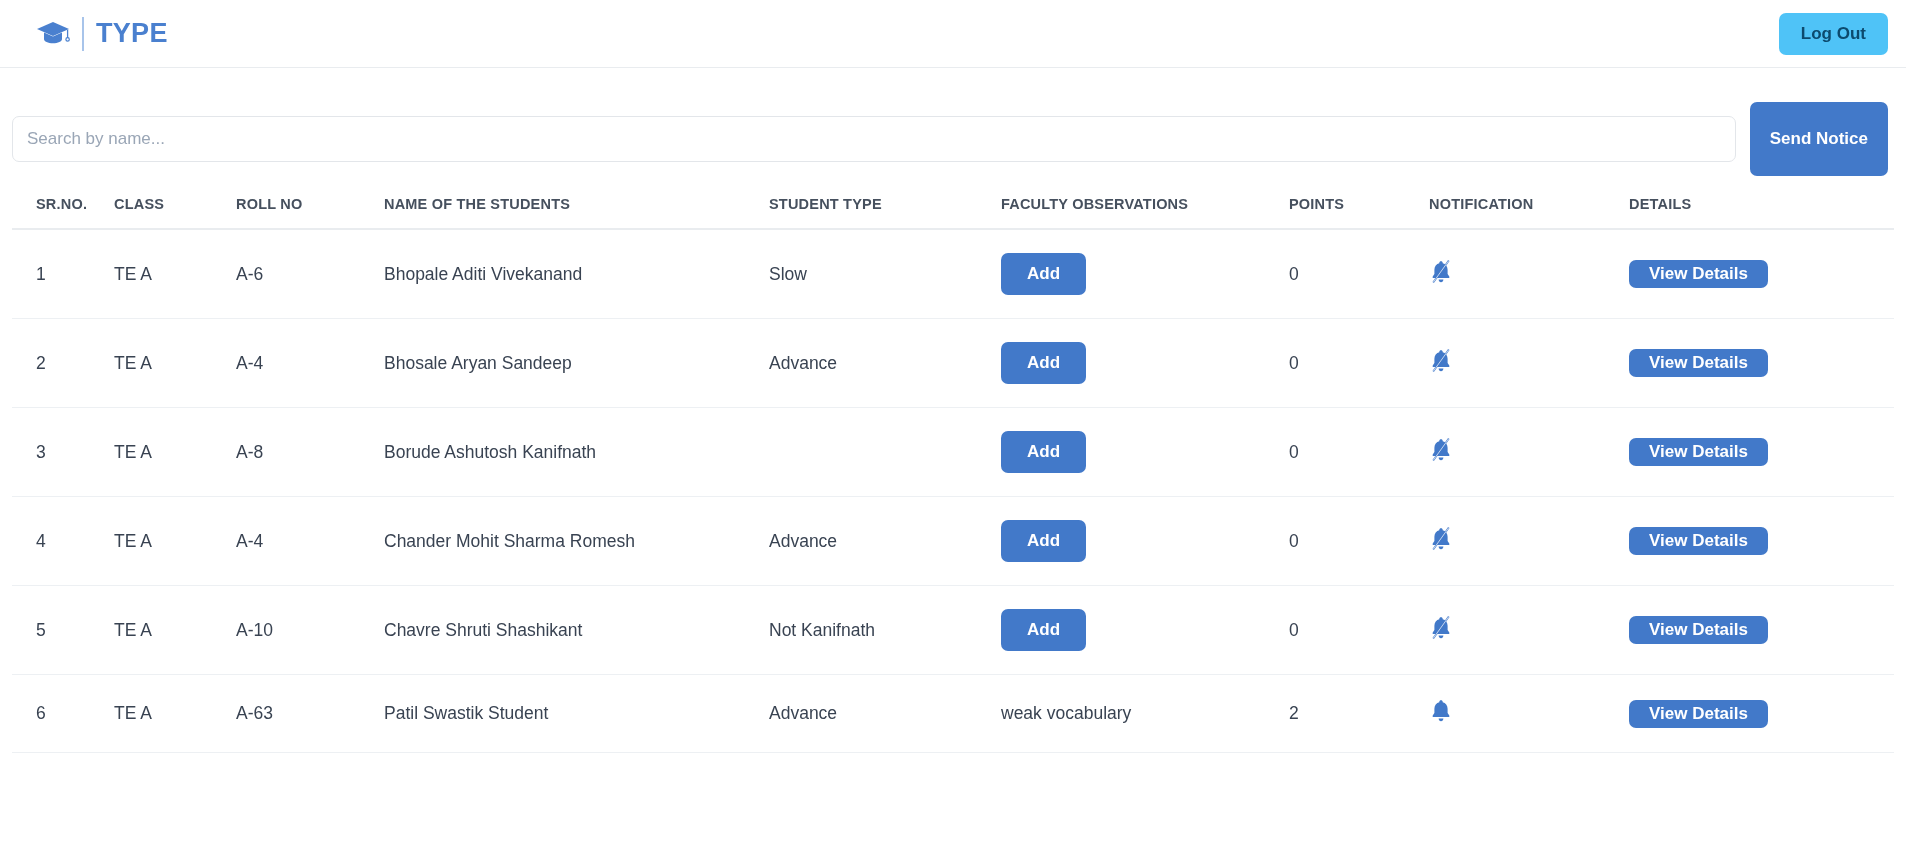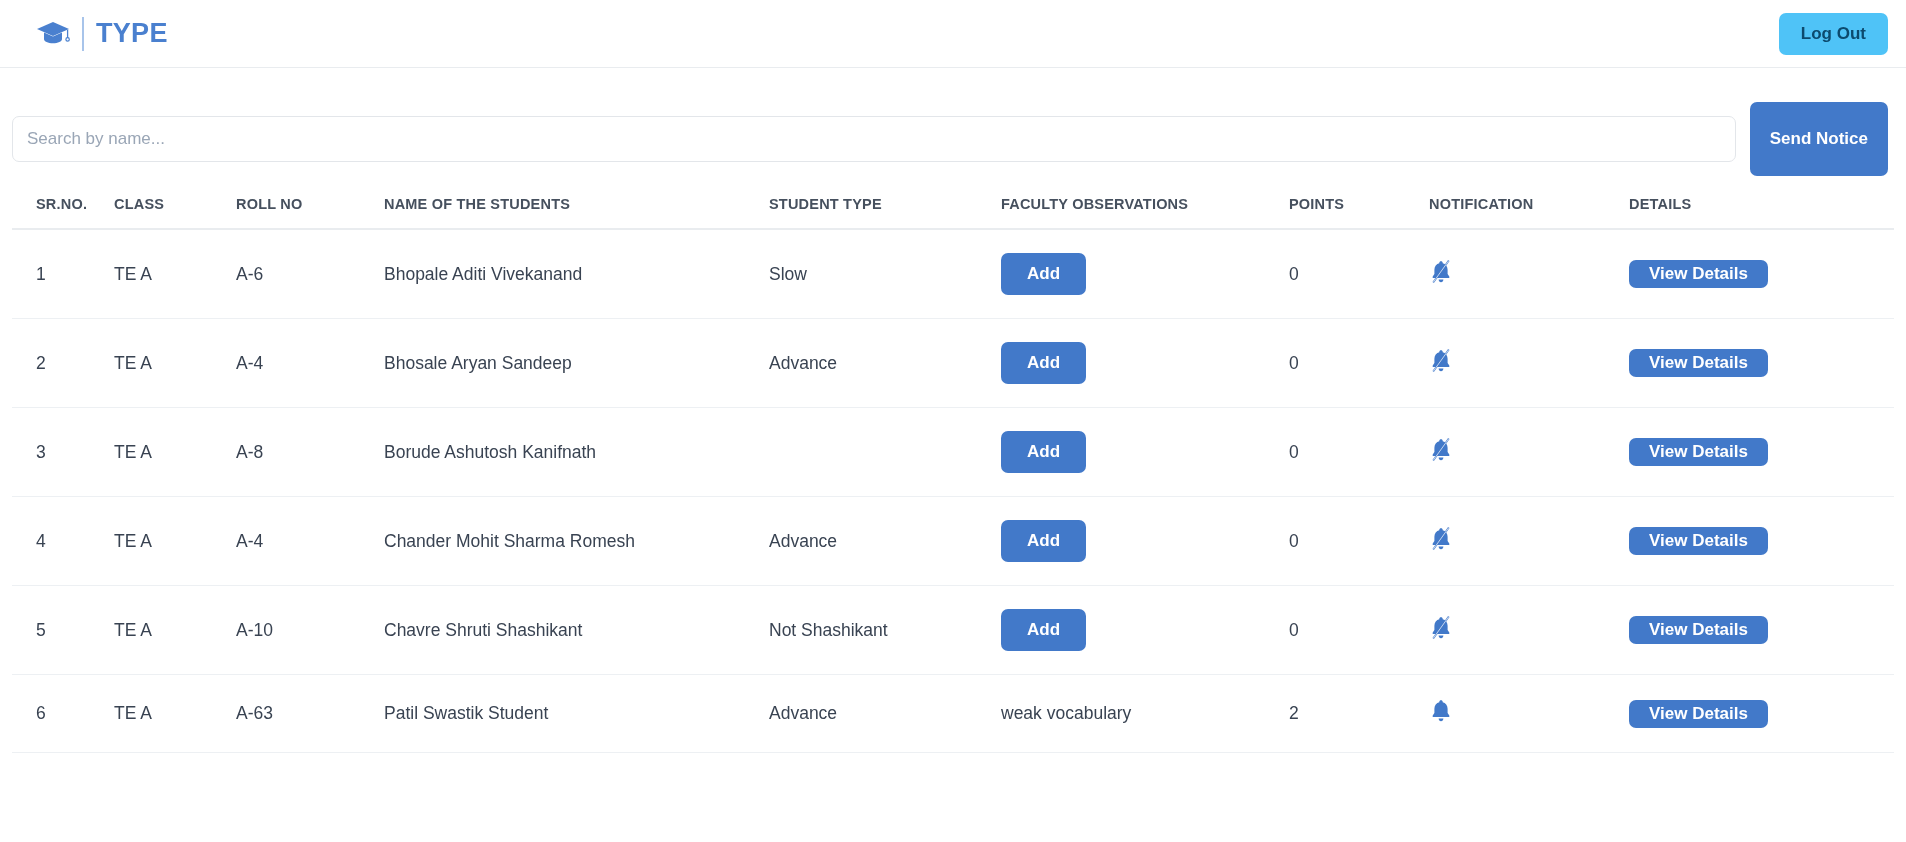--- a/index.html
+++ b/index.html
@@ -269,21 +269,21 @@
                 <line x1="4.2" y1="23.4" x2="19.8" y2="1.6" stroke="#4279c9" stroke-width="1.7"></line>
                 <line x1="4.2" y1="23.4" x2="19.8" y2="1.6" stroke="#ffffff" stroke-width="0.7"></line>
               </svg></span></td>
           <td class="c-det"><button class="view-btn">View Details</button></td>
         </tr>
         <tr>
           <td class="c-sr">5</td>
           <td class="c-class">TE A</td>
           <td class="c-roll">A-10</td>
           <td class="c-name">Chavre Shruti Shashikant</td>
-          <td class="c-type">Not Shashikant</td>
+          <td class="c-type">Not Kanifnath</td>
           <td class="c-obs"><button class="add-btn">Add</button></td>
           <td class="c-pts">0</td>
           <td class="c-notif bell-cell"><span class="bell"><svg width="24" height="26" viewBox="0 0 24 26" xmlns="http://www.w3.org/2000/svg">
                 <path d="M12 2.2 C13 2.2 13.7 2.9 13.7 3.7 L13.7 4.3 C16.6 5 18.6 7.6 18.6 10.7 L18.6 15 L20.3 17.6 L20.3 19 L3.7 19 L3.7 17.6 L5.4 15 L5.4 10.7 C5.4 7.6 7.4 5 10.3 4.3 L10.3 3.7 C10.3 2.9 11 2.2 12 2.2 Z" fill="#4279c9"></path>
                 <path d="M9.6 20.4 L14.4 20.4 C14.4 22 13.3 23.2 12 23.2 C10.7 23.2 9.6 22 9.6 20.4 Z" fill="#4279c9"></path>
                 <line x1="4.2" y1="23.4" x2="19.8" y2="1.6" stroke="#4279c9" stroke-width="1.7"></line>
                 <line x1="4.2" y1="23.4" x2="19.8" y2="1.6" stroke="#ffffff" stroke-width="0.7"></line>
               </svg></span></td>
           <td class="c-det"><button class="view-btn">View Details</button></td>
         </tr>

